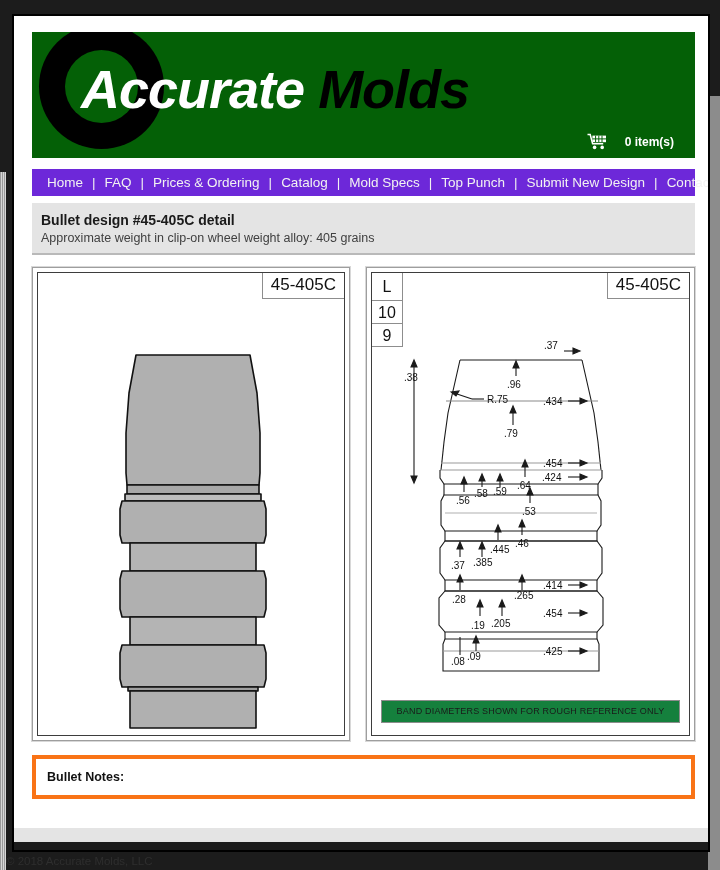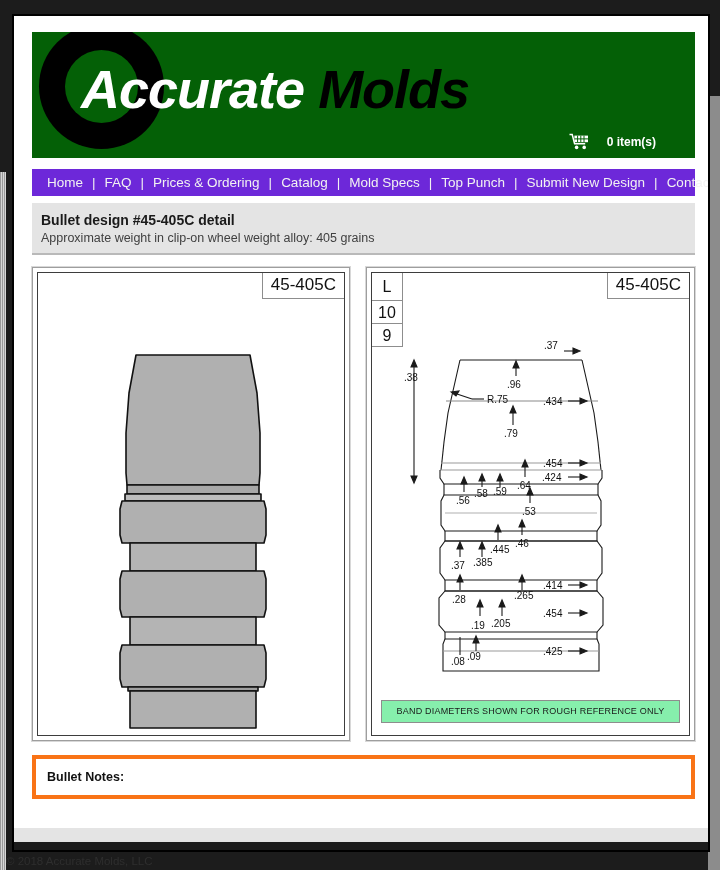--- a/index.html
+++ b/index.html
@@ -80,21 +80,21 @@
     font-weight: bold;
     letter-spacing: -1px;
     white-space: nowrap;
     line-height: 66px;
   }
   .wordmark .w1 { color: #ffffff; }
   .wordmark .w2 { color: #000000; }
 
   .cart {
     position: absolute;
-    right: 39px; bottom: 8px;
+    right: 21px; bottom: 8px;
     display: flex;
     align-items: center;
     gap: 18px;
     color: #ffffff;
     font-size: 12px;
     font-weight: bold;
   }
   .cart svg { display: block; }
 
   
@@ -189,21 +189,21 @@
 
   .refnote {
     position: absolute;
     left: 9px; right: 9px; bottom: 12px;
     border: 1px solid #8d8d8d;
     text-align: center;
     font-size: 9px;
     letter-spacing: .2px;
     color: #1a1a1a;
     padding: 5px 0 6px 0;
-    background: #86efac;
+    background: #15803d;
   }
 
   svg.art { position: absolute; left: 0; top: 0; display: block; }
 
   
   .notesbox {
     margin: 14px 13px 0 18px;
     height: 44px;
     border: 4px solid #f97316;
     background: #ffffff;

